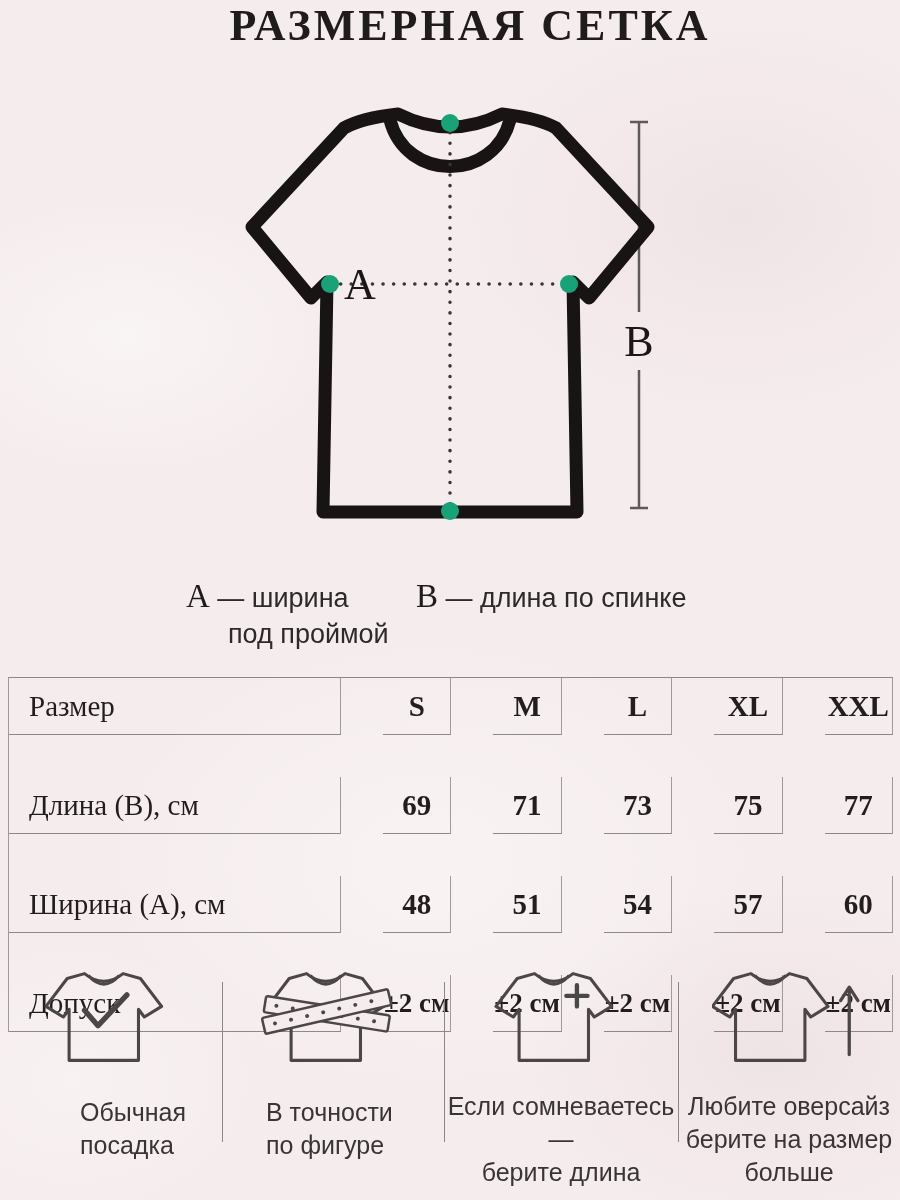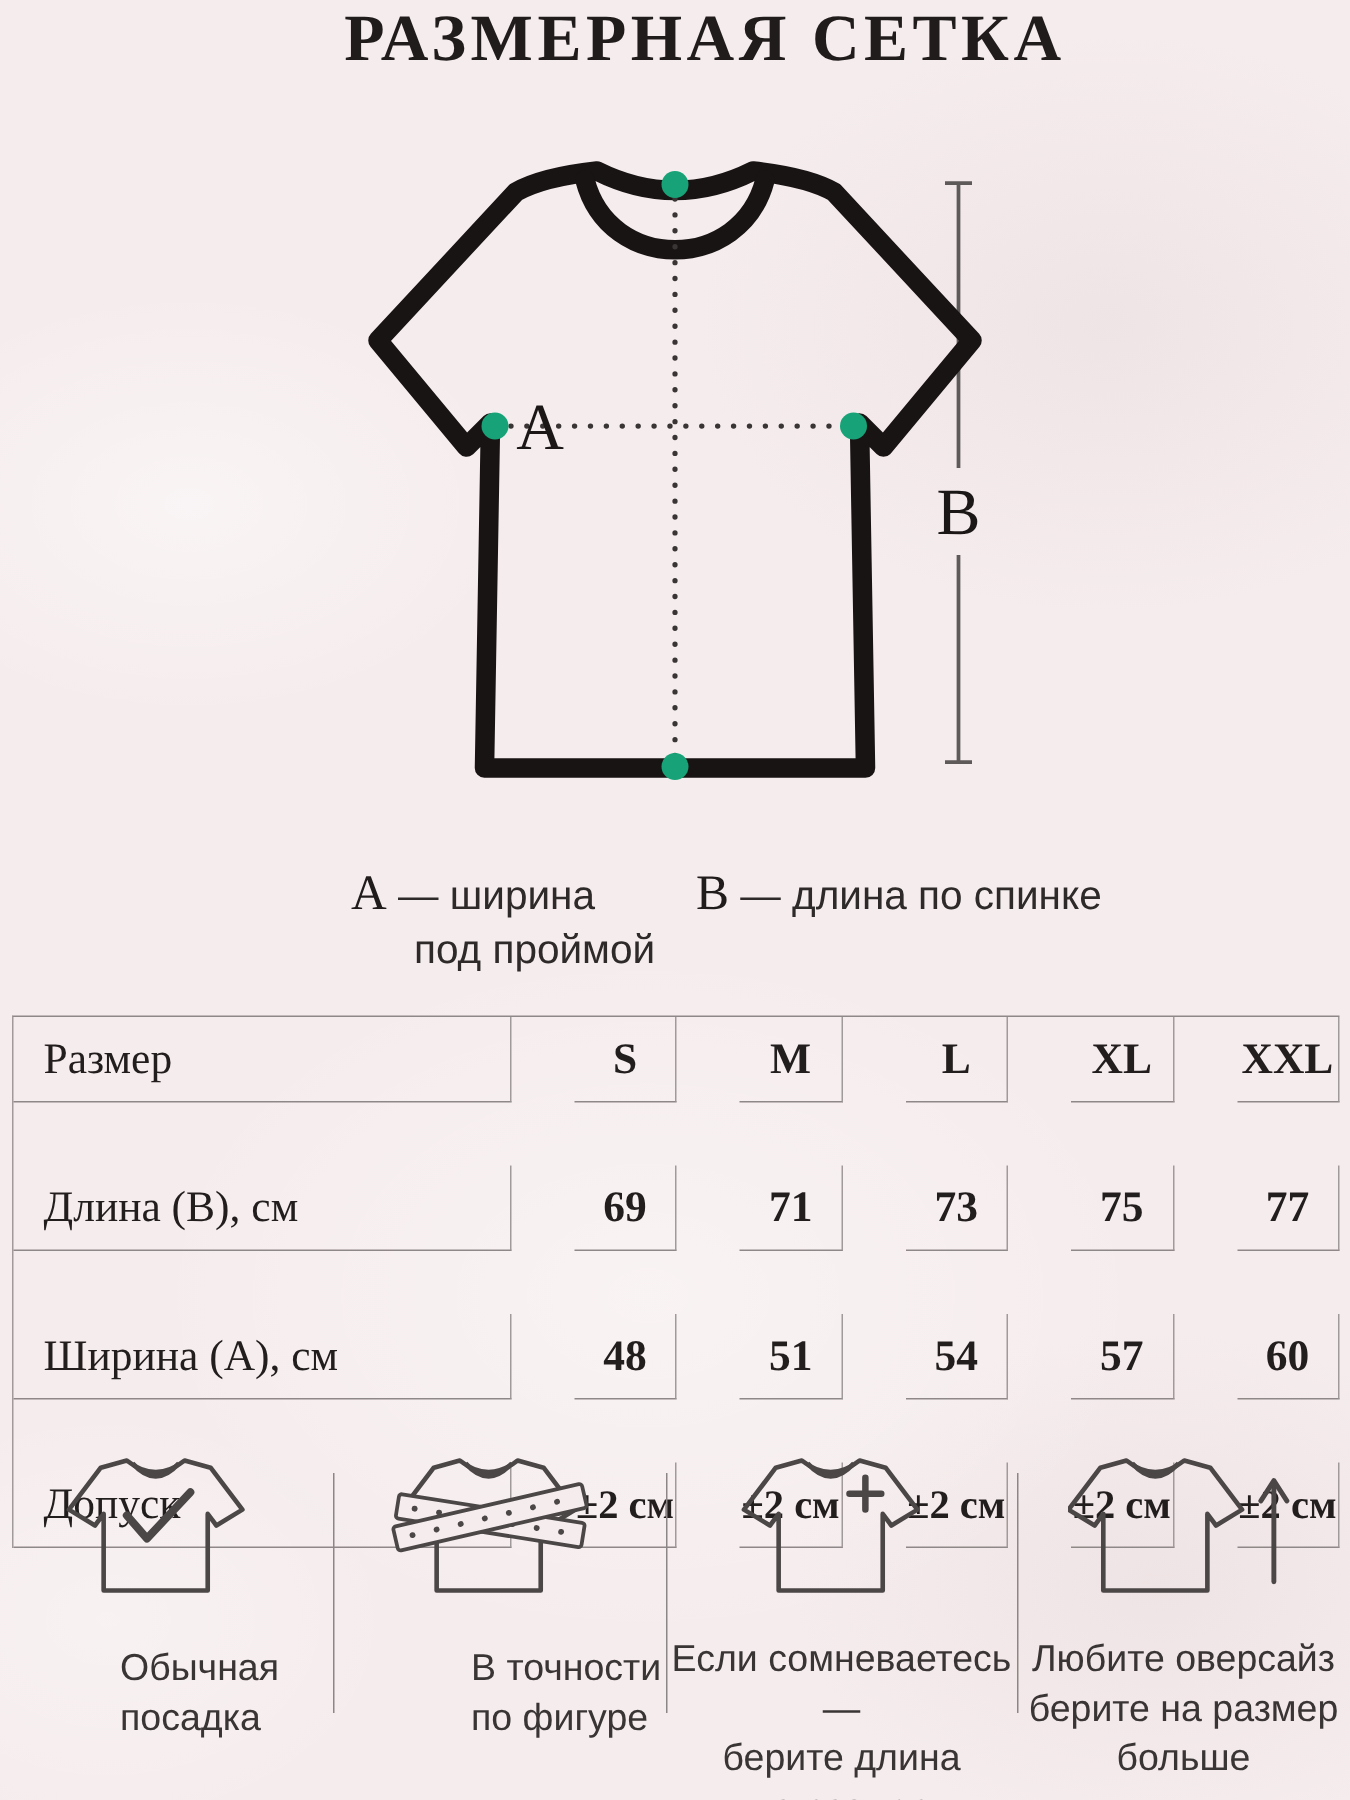--- a/index.html
+++ b/index.html
@@ -20,21 +20,21 @@
   .page-title{
     position:absolute;top:0;left:0;width:900px;text-align:center;
     font-family:"Liberation Serif","DejaVu Serif",serif;
     font-size:44px;font-weight:600;letter-spacing:3px;line-height:52px;color:#211c1c;padding-left:20px;
   }
 
   
   .diagram{position:absolute;left:230px;top:100px;width:450px;height:430px;}
 
   
-  .legend-item{position:absolute;font-size:27px;color:#2e2a2a;line-height:36px;margin-left:48px;}
+  .legend-item{position:absolute;font-size:27px;color:#2e2a2a;line-height:36px;}
   .legend-a{left:186px;top:578px;}
   .legend-b{left:416px;top:578px;}
   .legend-letter{font-family:"Liberation Serif","DejaVu Serif",serif;font-size:33px;color:#211c1c;}
   .legend-line2{margin-left:42px;text-align:center;}
 
   
   .size-table{
     position:absolute;left:8px;top:677px;width:884px;
     display:grid;grid-template-columns:332px repeat(5,1fr);grid-auto-rows:57px;
     border-top:1px solid #8f8888;border-left:1px solid #a19a9a;
@@ -51,21 +51,21 @@
 
   
   .fit-guide{
     position:absolute;left:0;top:956px;width:900px;
     display:grid;grid-template-columns:222px 222px 234px 222px;
   }
   .fit-item{display:flex;flex-direction:column;align-items:stretch;}
   .fit-icon{height:116px;display:flex;justify-content:center;align-items:flex-start;padding-top:8px;}
   .fit-caption{font-size:25px;line-height:33px;color:#3a3535;}
   .cap-left1{margin-top:16px;text-align:left;padding-left:80px;}
-  .cap-left2{margin-top:16px;text-align:left;padding-left:44px;margin-left:48px;}
+  .cap-left2{margin-top:16px;text-align:left;padding-left:44px;}
   .cap-center{margin-top:10px;text-align:center;}
   .fit-divider{position:absolute;top:982px;width:1px;height:160px;background:#8d8686;}
   .div-1{left:222px;} .div-2{left:444px;} .div-3{left:678px;}
 </style>
 </head>
 <body>
 
 <div class="page-title">РАЗМЕРНАЯ СЕТКА</div>
 
 <svg class="diagram" viewBox="0 0 450 430">

